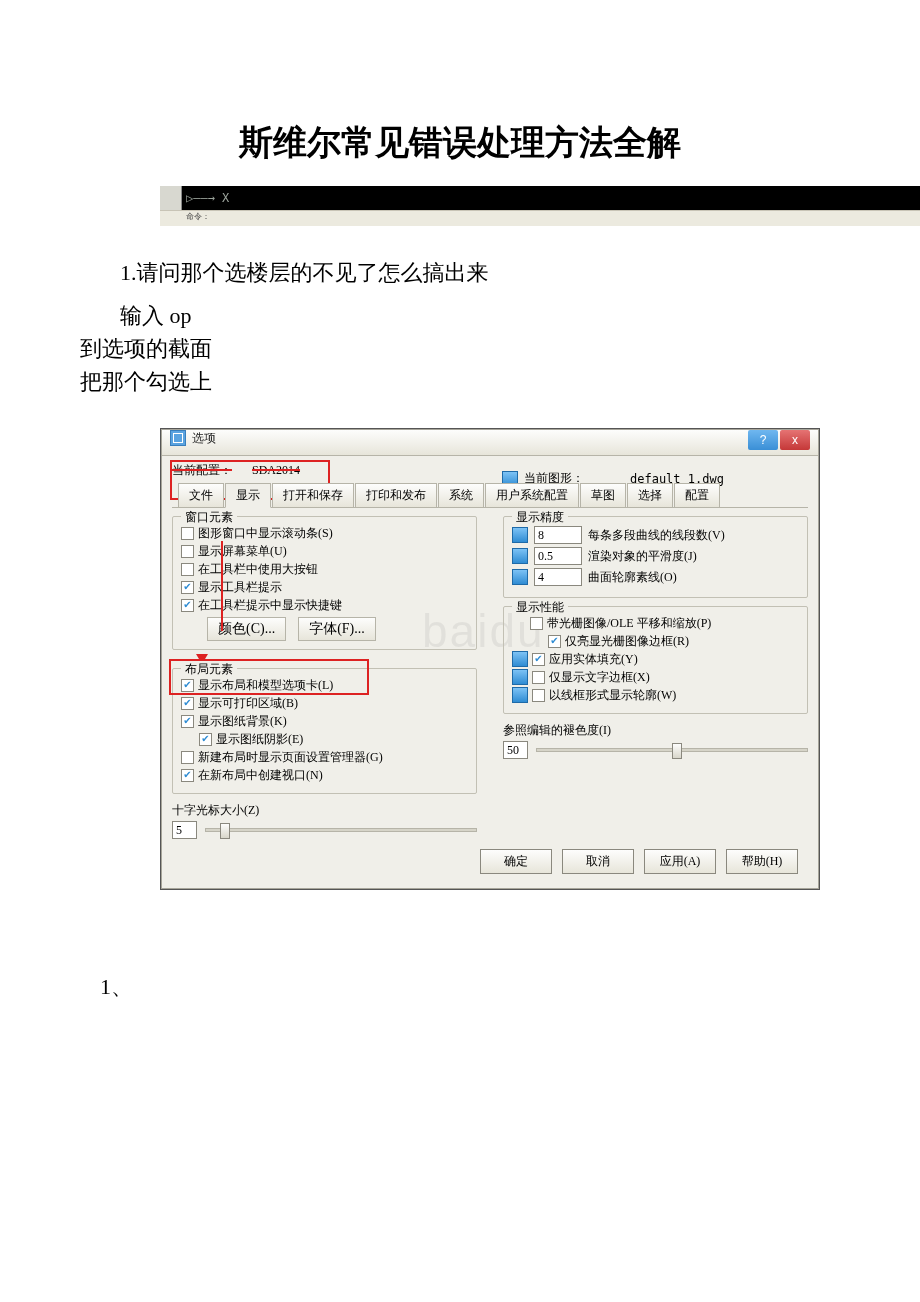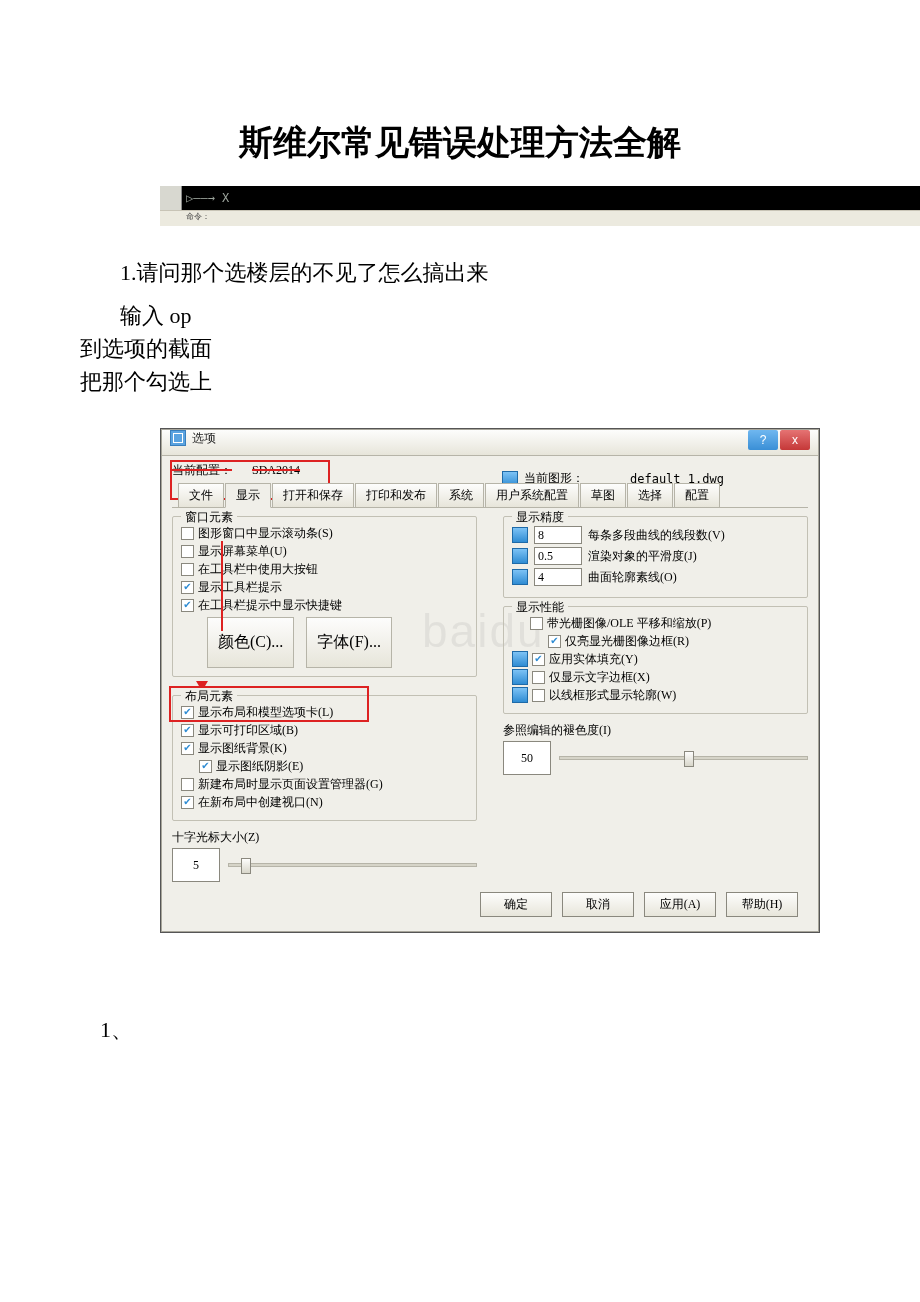--- a/index.html
+++ b/index.html
@@ -224,22 +224,22 @@
     justify-content: center;
     font-size: 10px;
     font-family: sans-serif;
     color: #2f8cd3;
   }
   .chk.checked::after { content: "✔"; }
   .pad-indent { margin-left: 18px; }
   .btn-small {
     border: 1px solid #b6b4a8;
     background: linear-gradient(#fdfdfc,#e7e5da);
-    padding: 14px 10px;
-    font-size: 16px;
+    padding: 2px 10px;
+    font-size: 14px;
     font-family: inherit;
     cursor: pointer;
   }
   .color-font-row {
     display: flex;
     gap: 12px;
     margin-top: 4px;
     margin-left: 26px;
   }
   .redline-vert {
@@ -289,28 +289,27 @@
   .slider-row {
     margin-top: 6px;
   }
   .slider-label { margin-bottom: 2px; }
   .slider-wrap {
     display: flex;
     align-items: center;
     gap: 8px;
   }
   .slider-val {
-    width: 48px;
+    width: 25px;
     height: 18px;
     border: 1px solid #8a887e;
     background: #fff;
-    padding: 16px 3px;
+    padding: 0 3px;
     font-size: 12px;
     font-family: inherit;
-    text-align: center;
   }
   .slider-track {
     flex: 1;
     height: 4px;
     background: #d6d4c8;
     border: 1px solid #b6b4a8;
     position: relative;
   }
   .slider-thumb {
     position: absolute;

